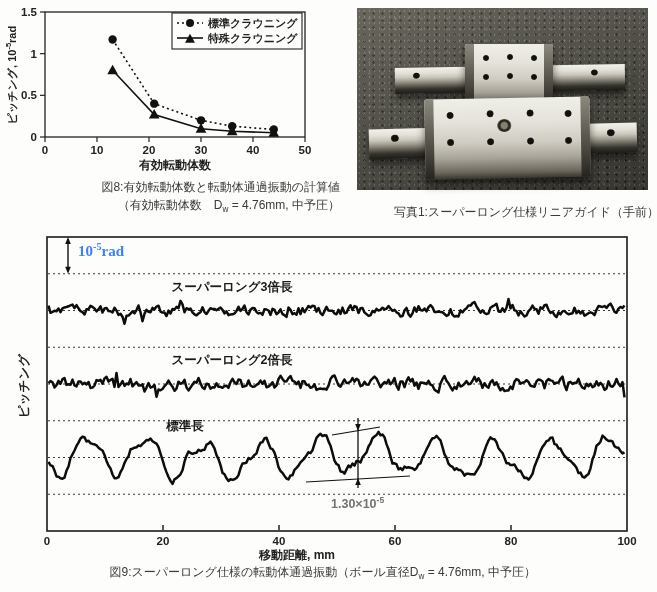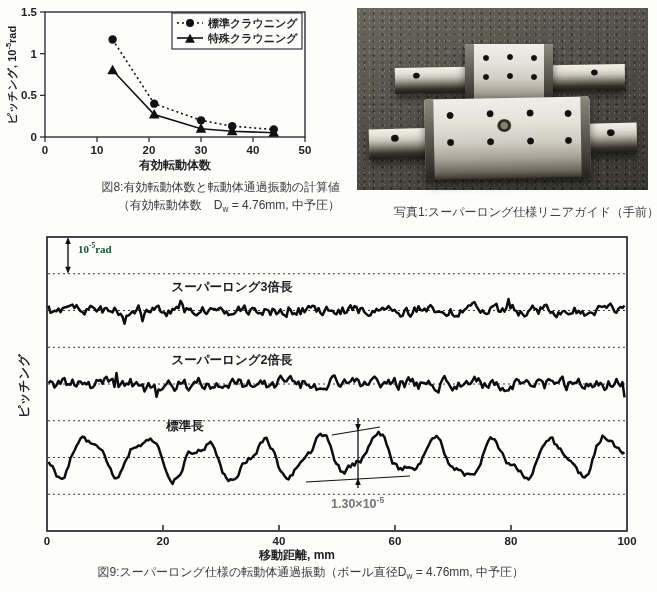--- a/index.html
+++ b/index.html
@@ -5,27 +5,27 @@
   html,body{margin:0;padding:0;background:#fff;}
   .page{
     position:relative;width:657px;height:592px;background:#fdfdfc;
     font-family:"Liberation Sans","DejaVu Sans",sans-serif;color:#2e2e2e;
     overflow:hidden;
   }
   svg{font-family:"Liberation Sans","DejaVu Sans",sans-serif;}
   .caption{position:absolute;text-align:right;font-size:12px;color:#3a3a3a;line-height:18px;}
   .fig8-caption{left:0;top:178px;width:340px;}
   .photo-caption{left:332px;top:203px;width:327px;}
-  .fig9-caption{left:0;top:563px;width:524px;}
+  .fig9-caption{left:12px;top:563px;width:524px;}
   sub{font-size:.68em;}
   sup{font-size:.68em;}
   .rot-label{position:absolute;white-space:nowrap;transform:translate(-50%,-50%) rotate(-90deg);color:#222;}
   .fig8-ylabel{left:12px;top:75px;font-size:11px;font-weight:600;}
   .fig9-ylabel{left:24px;top:386px;font-size:12.5px;font-weight:600;}
-  .scale-label{position:absolute;left:78px;top:241px;font-family:"Liberation Serif","DejaVu Serif",serif;font-weight:700;font-size:11px;color:#14532d;}
+  .scale-label{position:absolute;left:78px;top:241px;font-family:"Liberation Serif","DejaVu Serif",serif;font-weight:700;font-size:15px;color:#3b82f6;}
   .annot-label{position:absolute;left:331px;top:495px;font-size:12.5px;font-weight:600;color:#737373;}
   
   .photo{
     position:absolute;left:357px;top:8px;width:291px;height:182px;
     background-color:#55534b;
     background-image:
       linear-gradient(160deg,rgba(150,148,136,.30),rgba(15,15,12,.45)),
       radial-gradient(circle,rgba(255,255,255,.28) 0 .8px,transparent 1.1px),
       radial-gradient(circle,rgba(0,0,0,.55) 0 1px,transparent 1.4px),
       radial-gradient(circle,rgba(255,255,255,.16) 0 1px,transparent 1.5px);

